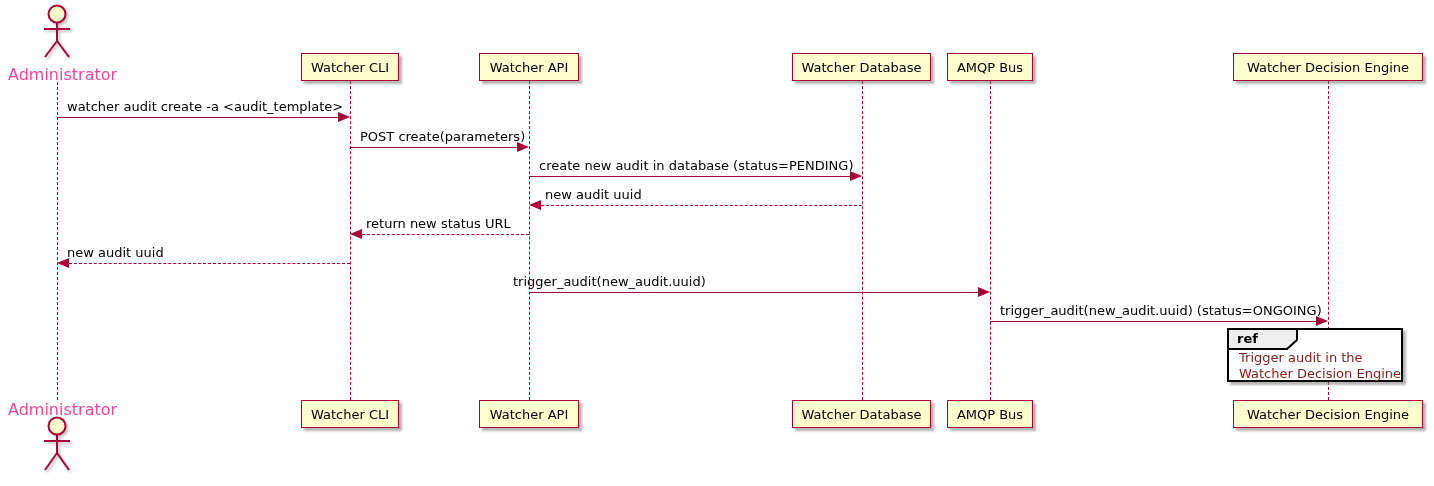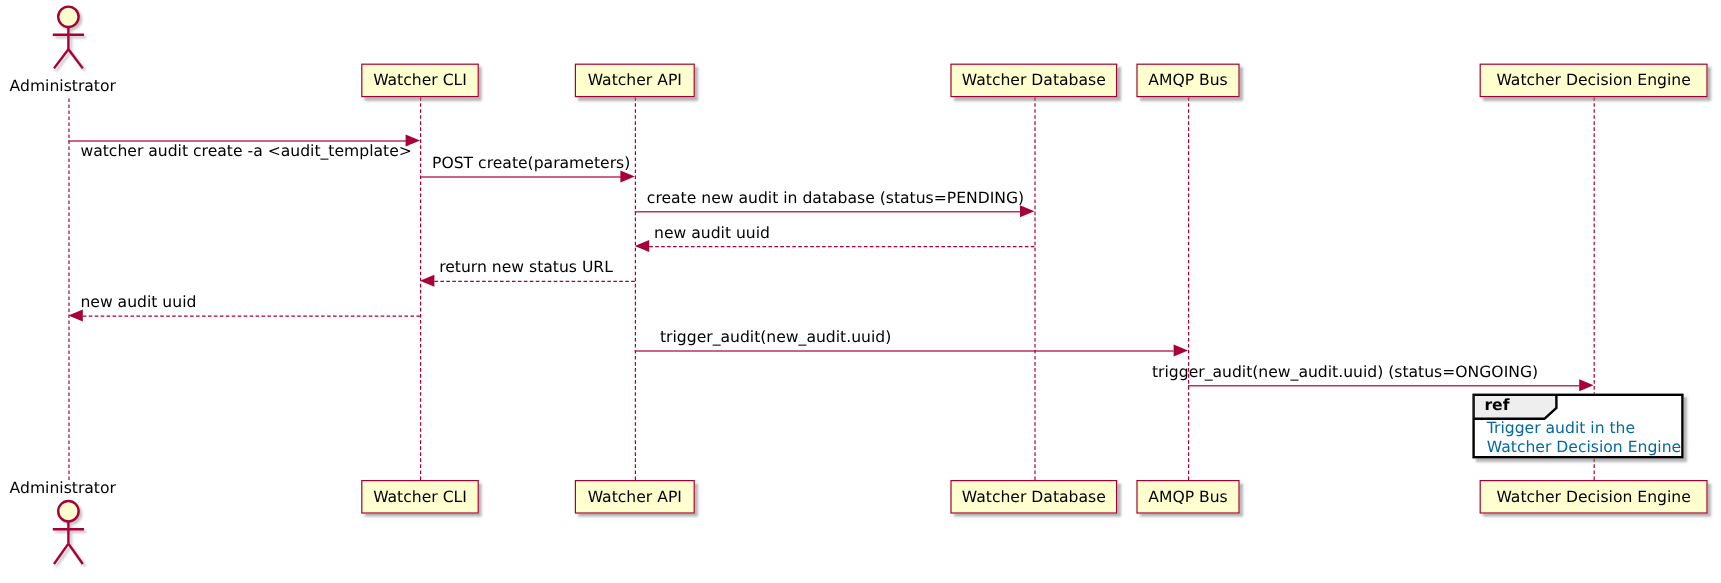--- a/index.html
+++ b/index.html
@@ -34,22 +34,22 @@
     font-size: 13px;
     color: #000000;
     white-space: nowrap;
     text-align: right;
   }
 
   
   .actor-figure { position: absolute; filter: drop-shadow(2.5px 2.5px 1px rgba(120,120,120,0.45)); }
   .actor-label {
     position: absolute;
-    font-size: 13px;
-    color: #000000;
+    font-size: 16px;
+    color: #ec4899;
     white-space: nowrap;
   }
 
   
   .msg-group { display: contents; }
   .msg-line {
     position: absolute;
     height: 0;
     border-top: 1px solid #A80036;
   }
@@ -94,40 +94,40 @@
     font-size: 13px;
     font-weight: bold;
     color: #000000;
   }
   .ref-text {
     position: absolute;
     left: 10px;
     top: 20px;
     font-size: 13px;
     line-height: 16px;
-    color: #0369a1;
+    color: #7f1d1d;
     white-space: nowrap;
   }
 </style>
 </head>
 <body>
 
 <div class="diagram">
 
   
   <div class="lifeline" style="left:57px;  top:82px; height:318px;"></div>
   <div class="lifeline" style="left:350px; top:81px; height:319px;"></div>
   <div class="lifeline" style="left:529px; top:81px; height:319px;"></div>
   <div class="lifeline" style="left:862px; top:81px; height:319px;"></div>
   <div class="lifeline" style="left:990px; top:81px; height:319px;"></div>
   <div class="lifeline" style="left:1328px; top:81px; height:319px;"></div>
 
   
   <div class="msg-group">
-    <span class="msg-label" style="left:67px; top:99px;margin-top:20px;">watcher audit create -a &lt;audit_template&gt;</span>
+    <span class="msg-label" style="left:67px; top:99px;">watcher audit create -a &lt;audit_template&gt;</span>
     <div class="msg-line" style="left:57px; top:117px; width:283px;"></div>
     <div class="arrowhead right" style="left:338px; top:112px;"></div>
   </div>
 
   <div class="msg-group">
     <span class="msg-label" style="left:360px; top:129px;">POST create(parameters)</span>
     <div class="msg-line" style="left:350px; top:147px; width:169px;"></div>
     <div class="arrowhead right" style="left:517px; top:142px;"></div>
   </div>
 
@@ -149,27 +149,27 @@
     <div class="arrowhead left" style="left:350px; top:229px;"></div>
   </div>
 
   <div class="msg-group">
     <span class="msg-label" style="left:67px; top:245px;">new audit uuid</span>
     <div class="msg-line dashed" style="left:69px; top:263px; width:281px;"></div>
     <div class="arrowhead left" style="left:57px; top:258px;"></div>
   </div>
 
   <div class="msg-group">
-    <span class="msg-label" style="left:550px; top:274px;">trigger_audit(new_audit.uuid)</span>
+    <span class="msg-label" style="left:513px; top:274px;">trigger_audit(new_audit.uuid)</span>
     <div class="msg-line" style="left:529px; top:292px; width:449px;"></div>
     <div class="arrowhead right" style="left:978px; top:287px;"></div>
   </div>
 
   <div class="msg-group">
-    <span class="msg-label" style="left:960px; top:303px;">trigger_audit(new_audit.uuid) (status=ONGOING)</span>
+    <span class="msg-label" style="left:1000px; top:303px;">trigger_audit(new_audit.uuid) (status=ONGOING)</span>
     <div class="msg-line" style="left:990px; top:321px; width:326px;"></div>
     <div class="arrowhead right" style="left:1316px; top:316px;"></div>
   </div>
 
   
   <div class="ref-box">
     <svg class="ref-tag-shape" width="72" height="21" viewBox="0 0 72 21">
       <polygon points="0,0 69,0 69,11 59,20 0,20" fill="#EEEEEE" stroke="#000000" stroke-width="2"></polygon>
     </svg>
     <span class="ref-keyword">ref</span>

